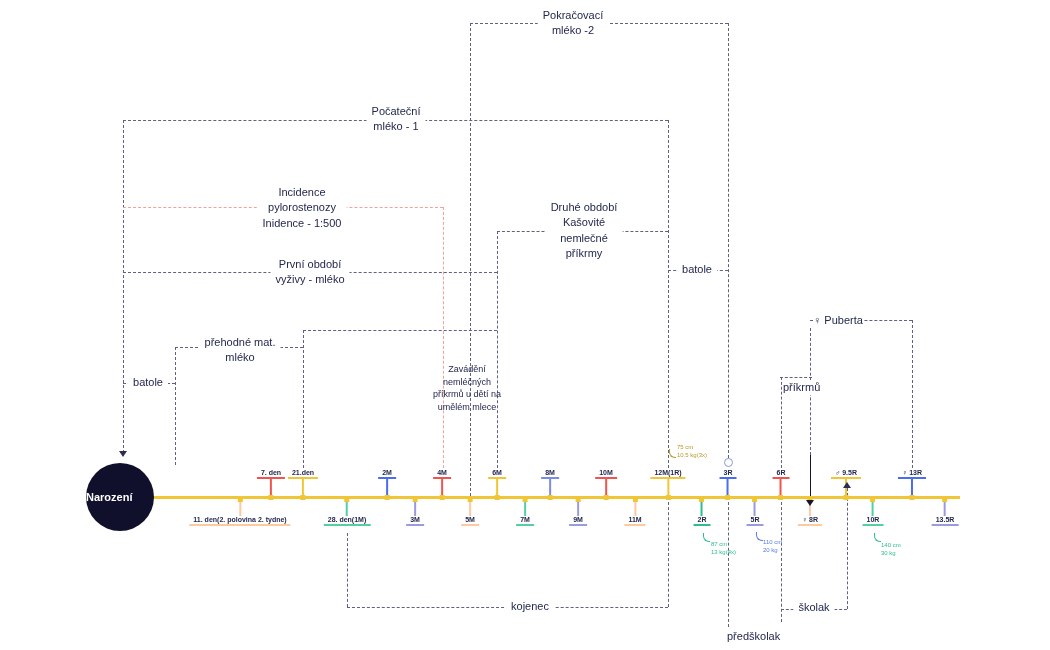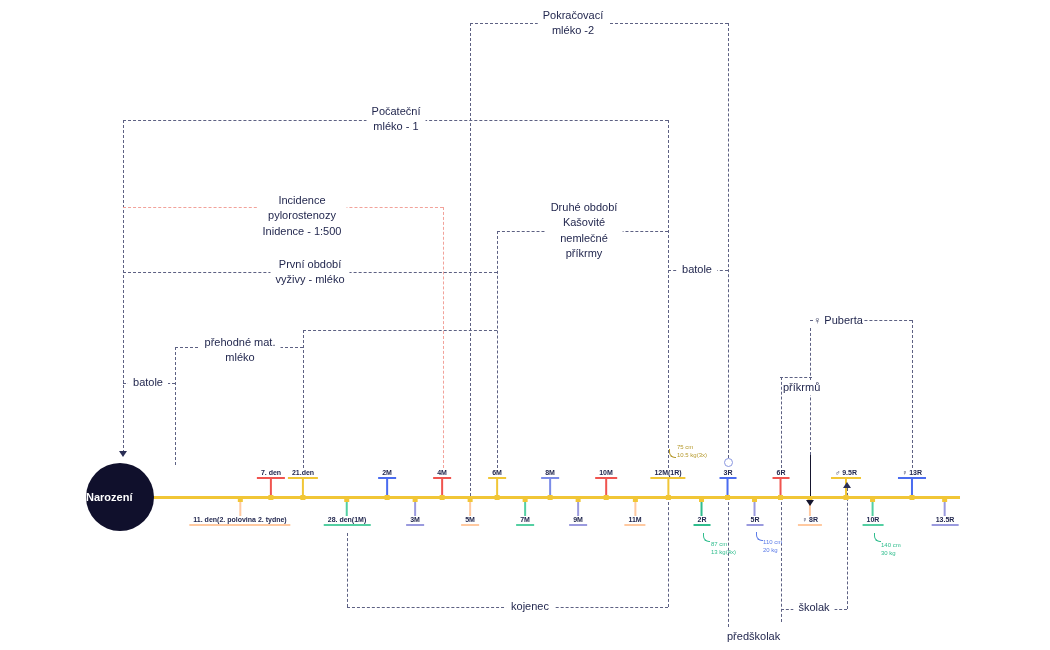--- a/index.html
+++ b/index.html
@@ -99,21 +99,21 @@
   <div class="hline" style="left:781px;top:609px;width:66px;"></div>
 
   <div class="blabel" style="left:573px;top:23px;">
     <span>Pokračovací</span>
     <span>mléko -2</span>
   </div>
   <div class="blabel" style="left:396px;top:119px;text-align:center;">
     <span>Počateční</span>
     <span>mléko - 1</span>
   </div>
-  <div class="blabel" style="left:302px;top:216px;">
+  <div class="blabel" style="left:302px;top:208px;">
     <span>Incidence</span>
     <span>pylorostenozy</span>
     <span>Inidence - 1:500</span>
   </div>
   <div class="blabel" style="left:310px;top:272px;">
     <span>První období</span>
     <span>vyživy - mléko</span>
   </div>
   <div class="blabel" style="left:584px;top:231px;">
     <span>Druhé období</span>
@@ -124,20 +124,26 @@
   <div class="blabel" style="left:697px;top:270px;">
     <span>batole</span>
   </div>
   <div class="blabel" style="left:240px;top:350px;">
     <span>přehodné mat.</span>
     <span>mléko</span>
   </div>
   <div class="blabel" style="left:148px;top:383px;">
     <span>batole</span>
   </div>
+  <div class="blabel nobg small" style="left:467px;top:388px;">
+    <span>Zavádění</span>
+    <span>nemléčných</span>
+    <span>příkrmů u dětí na</span>
+    <span>umělém mlece</span>
+  </div>
   <div class="blabel corner" style="left:813px;top:313px;">
     <span>♀ Puberta</span>
   </div>
   <div class="blabel corner" style="left:783px;top:380px;">
     <span>příkrmů</span>
   </div>
   <div class="blabel" style="left:530px;top:607px;">
     <span>kojenec</span>
   </div>
   <div class="blabel" style="left:814px;top:608px;">

